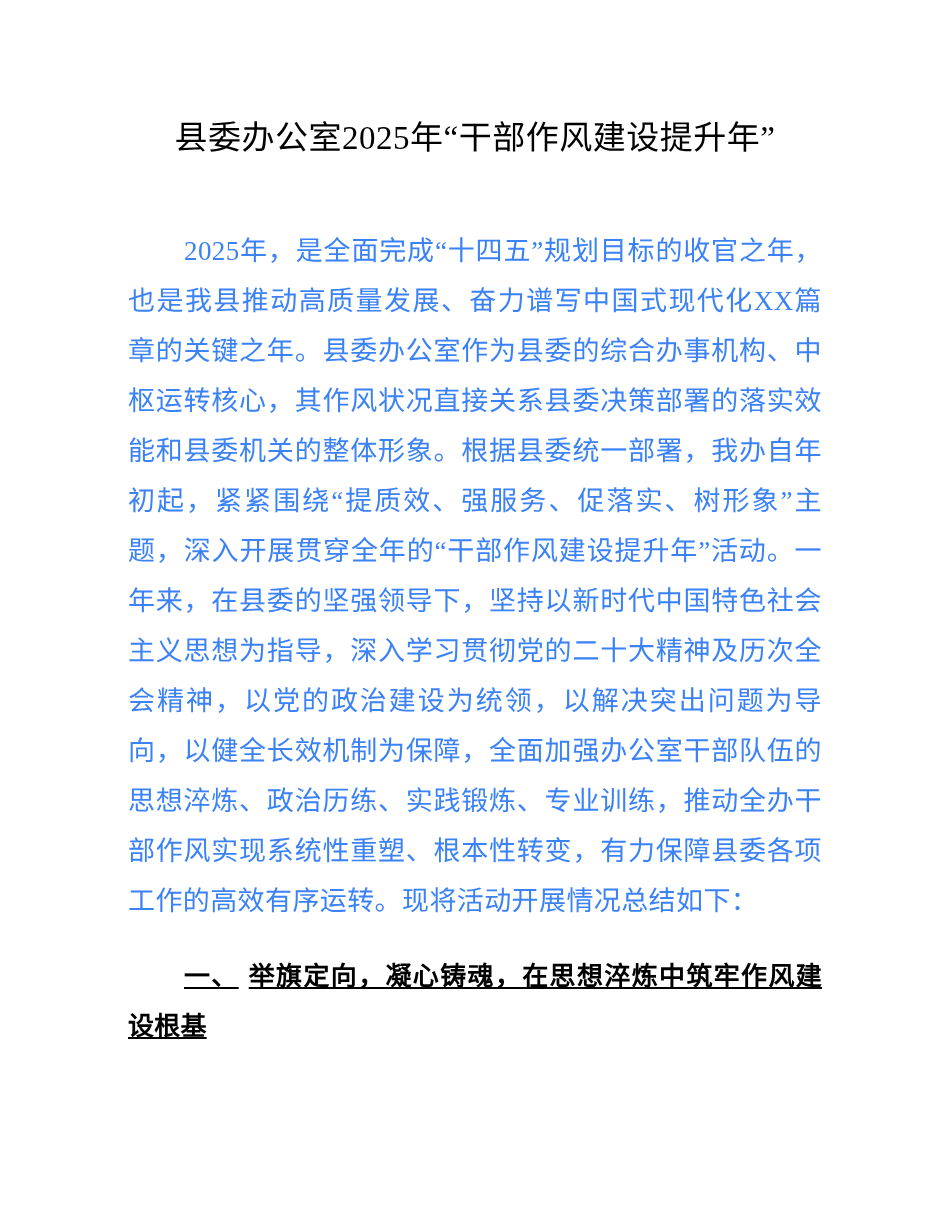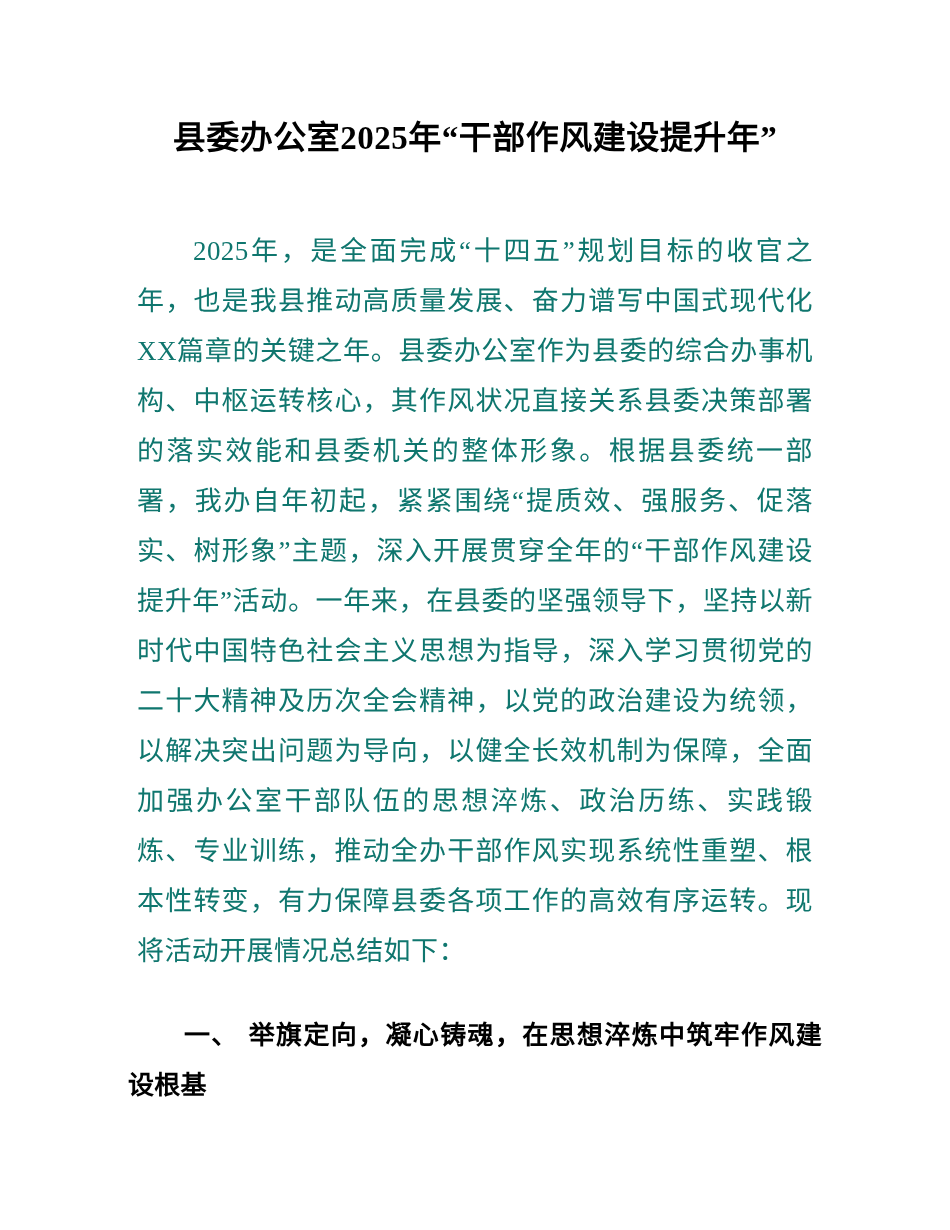--- a/index.html
+++ b/index.html
@@ -24,44 +24,44 @@
     left: 128px;
     top: 0;
     width: 694px;
   }
 
   
   .doc-title {
     margin: 0;
     padding-top: 112px;
     font-family: "Liberation Serif", "DejaVu Serif", serif;
-    font-weight: 700;
+    font-weight: 400;
     font-size: 33px;
     line-height: 52px;
     text-align: center;
     color: #000000;
     letter-spacing: 0.5px;
     word-break: break-all;
   }
 
   .doc-title .title-line {
     display: block;
   }
 
   
   .body-block {
     margin-top: 62px;
   }
 
   p.para {
-    margin: 9px;
+    margin: 0;
     font-family: "Liberation Serif", "DejaVu Serif", serif;
     font-size: 27px;
     line-height: 50px;
-    color: #0f766e;
+    color: #3b82f6;
     text-align: justify;
     text-justify: inter-ideograph;
     text-indent: 56px;
     word-break: break-all;
     letter-spacing: 0.4px;
   }
 
   
   h2.section-heading {
     margin: 0;
@@ -69,20 +69,21 @@
     font-family: "DejaVu Sans", "Liberation Sans", sans-serif;
     font-weight: 700;
     font-size: 26px;
     line-height: 50px;
     color: #000000;
     text-align: justify;
     text-justify: inter-ideograph;
     text-indent: 56px;
     word-break: break-all;
     letter-spacing: 0.2px;
+    text-decoration: underline;
   }
 
   h2.section-heading .num-sep {
     
     padding-right: 10px;
   }
 </style>
 </head>
 <body>
 

